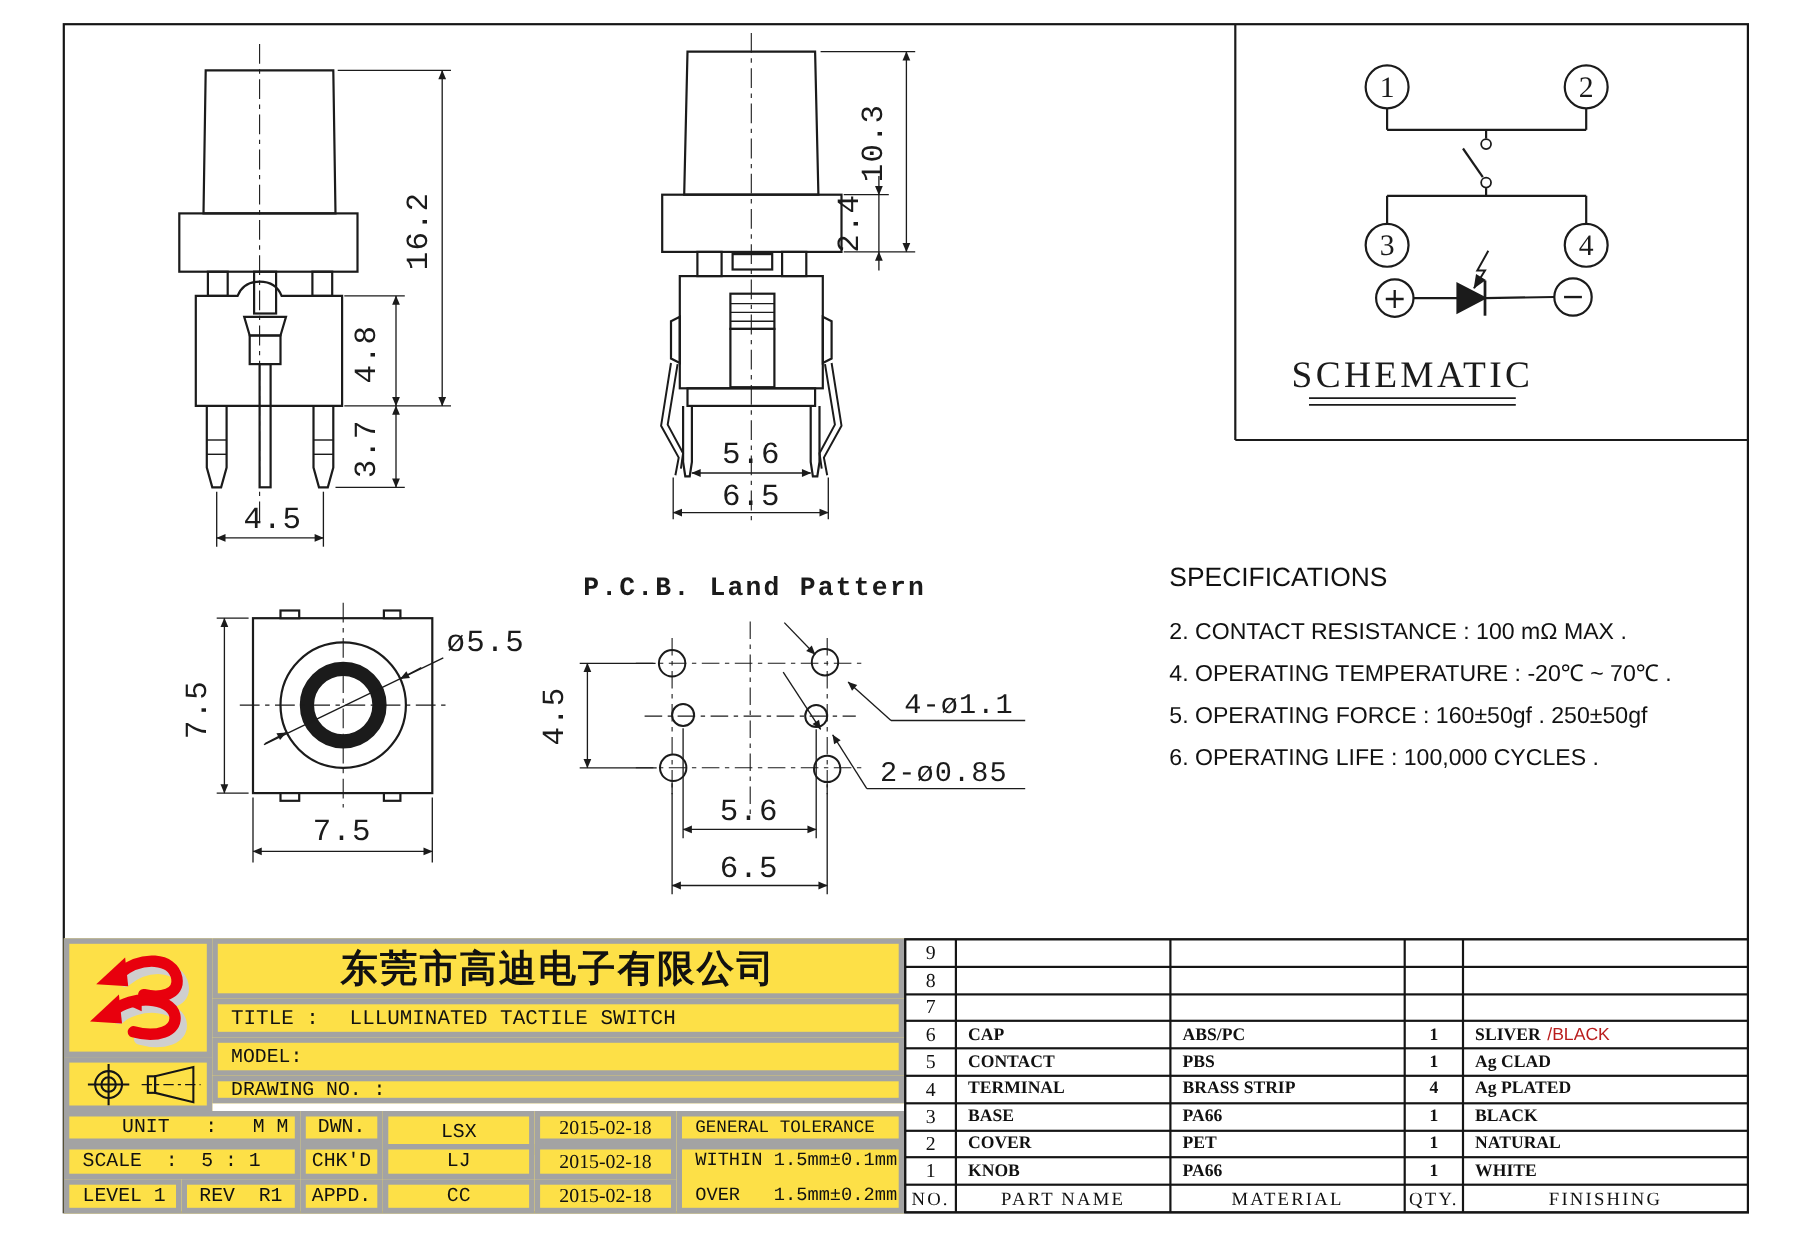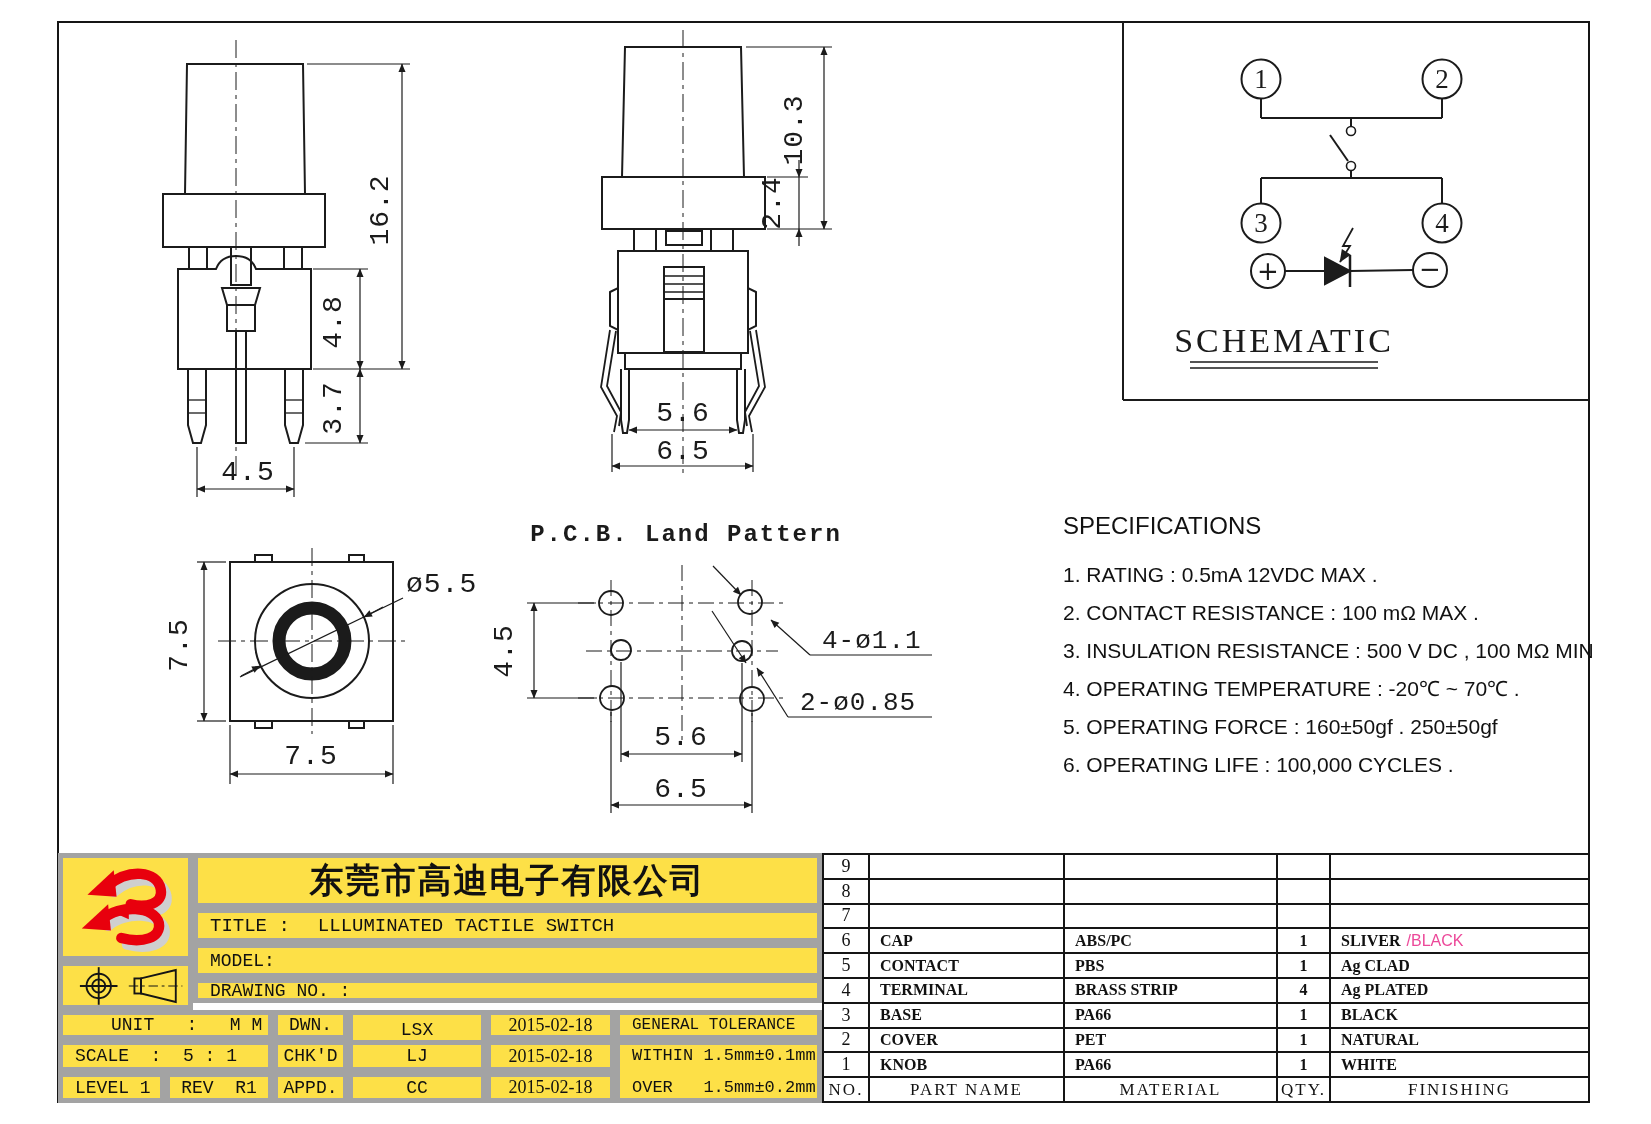--- a/index.html
+++ b/index.html
@@ -28,21 +28,21 @@
   .tol2{flex-direction:column;align-items:flex-start;justify-content:space-around;font-size:17px;}
   
   #parts{left:822px;top:853px;width:768px;height:250px;display:grid;
          grid-template-columns:44px 193px 211px 51px 1fr;grid-auto-rows:1fr;
          gap:2px;background:#151515;border:2px solid #151515;}
   #parts>div{background:#fff;display:flex;align-items:center;overflow:hidden;}
   .pg-num{justify-content:center;font-family:"Liberation Serif","DejaVu Serif",serif;font-size:18px;}
   .pg-bold{font-family:"Liberation Serif","DejaVu Serif",serif;font-weight:bold;font-size:16px;padding-left:10px;text-align:right;}
   .pg-qty{justify-content:center;font-family:"Liberation Serif","DejaVu Serif",serif;font-weight:bold;font-size:16px;}
   .pg-head{justify-content:center;font-family:"Liberation Serif","DejaVu Serif",serif;font-size:17px;letter-spacing:2px;}
-  .fin-alt{font-weight:normal;color:#ec4899;font-family:"Liberation Sans",sans-serif;margin-left:6px;font-size:16px;}
+  .fin-alt{font-weight:normal;color:#b91c1c;font-family:"Liberation Sans",sans-serif;margin-left:6px;font-size:16px;}
 </style>
 </head>
 <body>
 
 <div id="frame" class="abs"></div>
 
 <svg class="abs" style="left:0;top:0;" width="1651" height="1124" viewBox="0 0 1651 1124">
   <defs>
     <marker id="ar" viewBox="0 0 10 10" refX="9.5" refY="5" markerWidth="10" markerHeight="7" orient="auto-start-reverse">
       <path d="M0,0.8 L10,5 L0,9.2 z" fill="#1b1b1b"></path>
@@ -225,23 +225,21 @@
   <text class="pintxt" text-anchor="middle" x="1442" y="88">2</text>
   <text class="pintxt" text-anchor="middle" x="1261" y="232">3</text>
   <text class="pintxt" text-anchor="middle" x="1442" y="232">4</text>
   <text class="poltxt" text-anchor="middle" x="1268" y="280">+</text>
   <text class="poltxt" text-anchor="middle" x="1430" y="278">−</text>
   <text class="schlabel" text-anchor="middle" x="1284" y="352">SCHEMATIC</text>
 </svg>
 
 <div id="specs" class="abs">
   <div class="spec-head">SPECIFICATIONS</div>
-  <div class="spec-item">1. RATING : 0.5mA 12VDC MAX .</div>
   <div class="spec-item">2. CONTACT RESISTANCE : 100 mΩ MAX .</div>
-  <div class="spec-item">3. INSULATION RESISTANCE : 500 V DC , 100 MΩ MIN</div>
   <div class="spec-item">4. OPERATING TEMPERATURE : -20℃ ~ 70℃ .</div>
   <div class="spec-item">5. OPERATING FORCE : 160±50gf . 250±50gf</div>
   <div class="spec-item">6. OPERATING LIFE : 100,000 CYCLES .</div>
 </div>
 
 <div class="cell" style="left:58px;top:853px;width:135px;height:108px;justify-content:center;">
   <svg width="133" height="106" viewBox="0 0 133 106">
     <g fill="none" stroke="#cfcfcf" stroke-width="11" stroke-linecap="round" transform="translate(6,7)">
       <path d="M48,30 C70,12 100,14 104,34 C107,50 88,54 72,50"></path>
       <path d="M42,66 C60,50 98,52 102,70 C105,86 84,92 62,86"></path>

